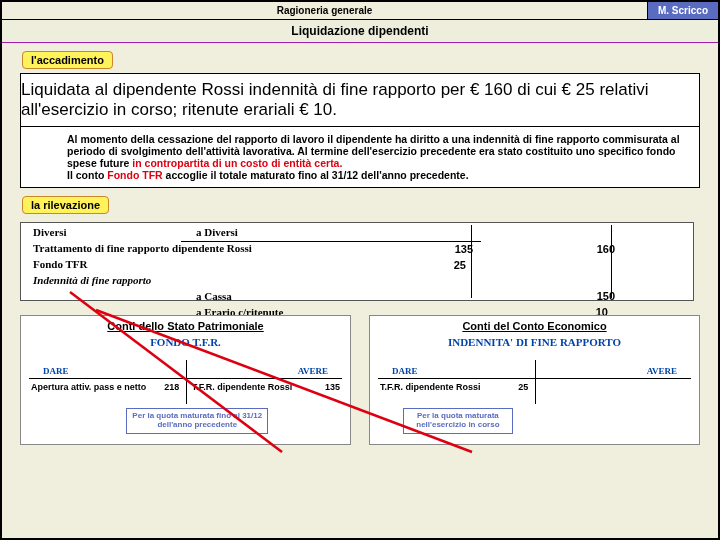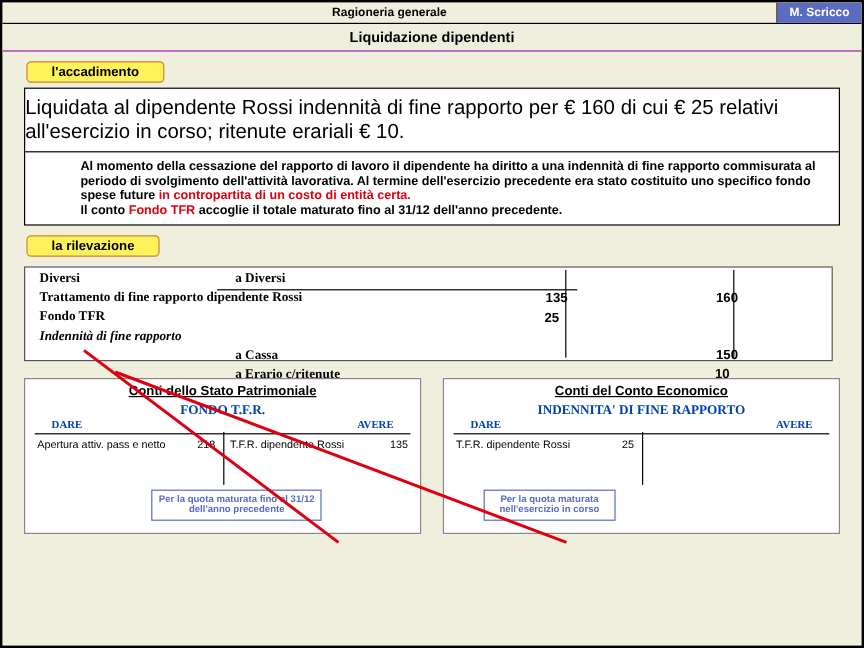--- a/index.html
+++ b/index.html
@@ -18,21 +18,21 @@
   .topbar .course { flex: 1; text-align: center; font-weight: bold; padding: 2px 4px; display:flex; align-items:center; justify-content:center; border-right:1px solid #000;}
   .topbar .author { flex: 0 0 70px; background: #5a6cc0; color: #fff; font-weight: bold; text-align: center; padding: 2px 0; display:flex; align-items:center; justify-content:center;}
 
   .titlebar { border-bottom: 1px solid #a21caf; text-align: center; font-weight: bold; font-size: 12px; padding: 4px 0; background: #eeeedd; }
 
   .chip {
     display:inline-block;
     background:#fff25a;
     border:1px solid #c9862a;
     border-radius:4px;
-    padding:2px 20px;
+    padding:2px 8px;
     font-weight:bold;
     font-size:11px;
     margin:8px 12px 4px 20px;
     position: relative;
     z-index: 5;
   }
 
   .panel {
     margin: 0 18px;
     background:#fff;
@@ -63,24 +63,24 @@
   .v150 { top:67px; right:78px;}
   .v10  { top:83px; right:85px;}
   .vline1 { position:absolute; top:2px; bottom:2px; left:450px; border-left:1px solid #000;}
   .vline2 { position:absolute; top:2px; bottom:2px; left:590px; border-left:1px solid #000;}
   .vhline { position:absolute; left:160px; width:300px; top:18px; border-top:1px solid #000;}
 
   .accounts { display:flex; margin:14px 18px 0 18px; gap:18px;}
   .acol { flex:1; border:1px solid #888; background:#fff; padding:4px; position:relative; height:130px;}
   .acol-title { text-align:center; font-weight:bold; font-size:11px; text-decoration: underline;}
   .ledger-title { text-align:center; color:#0044aa; font-weight:bold; font-size:11px; font-family: Georgia, serif; margin-top:4px;}
-  .ledger-head { display:flex; font-size:9px; color:#0044aa; font-weight:bold; justify-content:space-between; padding: 1px 18px; font-family: Georgia, serif;}
+  .ledger-head { display:flex; font-size:9px; color:#0044aa; font-weight:bold; justify-content:space-between; padding: 1px 18px; font-family: Georgia, serif; margin-top: 17px;}
   .ledger-line { border-top:1px solid #000; margin:1px 4px;}
   .ledger-vline { position:absolute; top:44px; bottom:40px; left:50%; border-left:1px solid #000;}
-  .ledger-row { display:flex; font-size:9px; font-weight:normal; justify-content:space-between; padding:2px 6px;}
+  .ledger-row { display:flex; font-size:9px; font-weight:bold; justify-content:space-between; padding:2px 6px;}
   .ledger-left, .ledger-right { width:48%; display:flex; justify-content:space-between;}
   .note { position:absolute; bottom:10px; border:1px solid #5a6cc0; background:#fff; color:#5a6cc0; font-size:8px; font-weight:bold; text-align:center; padding:3px 4px; line-height:1.1;}
   .note-left { left: 32%; width:142px;}
   .note-right { left:10%; width:110px;}
 
   svg.connector { position:absolute; top:0; left:0; pointer-events:none; z-index:3;}
 </style>
 </head>
 <body>
 

